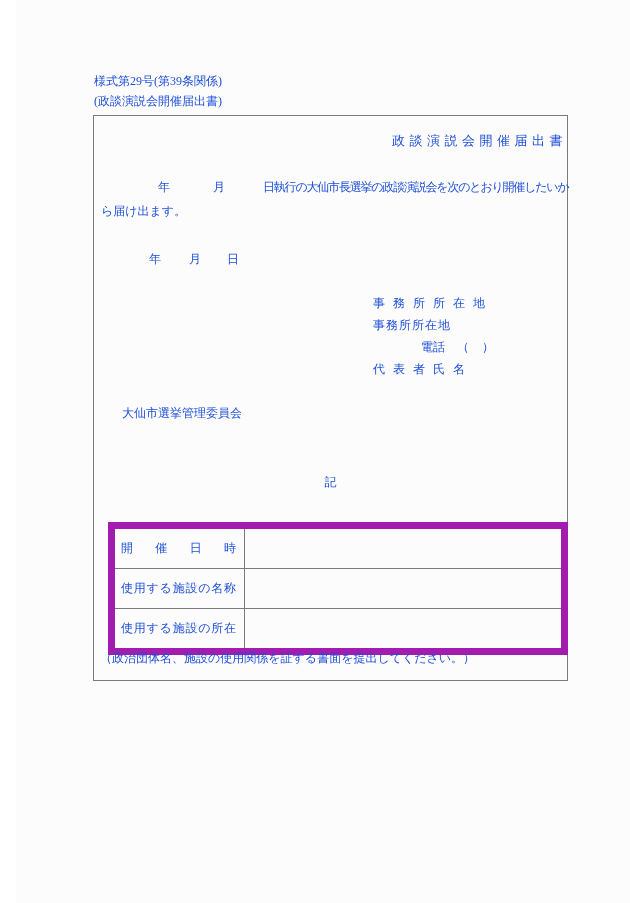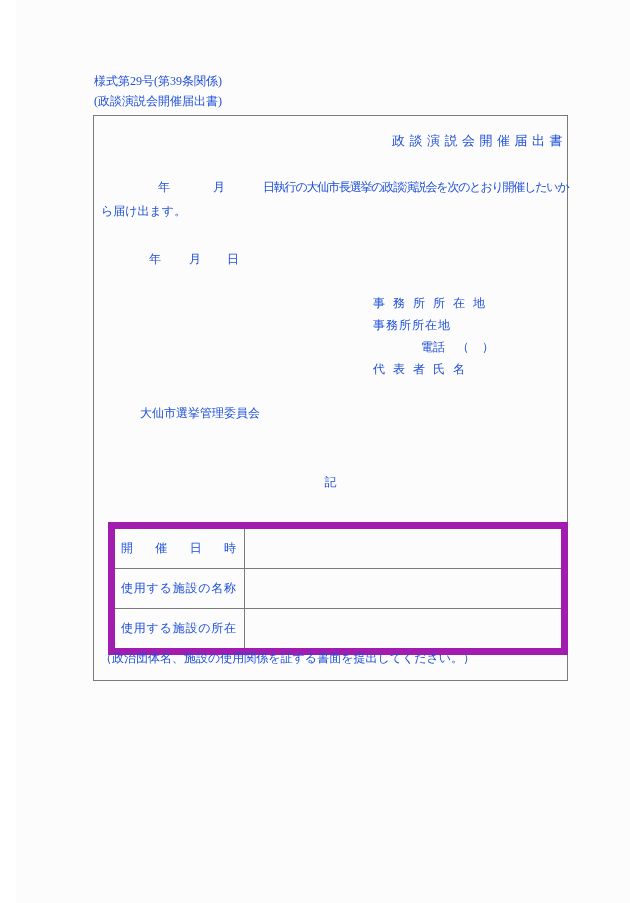--- a/index.html
+++ b/index.html
@@ -41,21 +41,21 @@
 
   .date-line { left:55px; top:136px; }
 
   .org-1 { left:279px; top:180px; }
   .org-2 { left:279px; top:202px; }
   .org-3 { left:327px; top:224px; }
   .org-4 { left:279px; top:246px; }
   .ls8 { letter-spacing:8px; }
   .ls1 { letter-spacing:1px; }
 
-  .cmte-1 { left:46px; top:290px;font-family:Liberation Serif, serif; }
+  .cmte-1 { left:28px; top:290px;font-family:Liberation Serif, serif; }
   .cmte-2 { left:30px; top:312px; }
 
   .record-marker { position:absolute; top:358px; left:0; width:100%; text-align:center; }
 
   .sched-table {
     position:absolute;
     left:14px; top:406px;
     width:446px;
     border:7px solid #a21caf;
     background:#fcfcfc;

